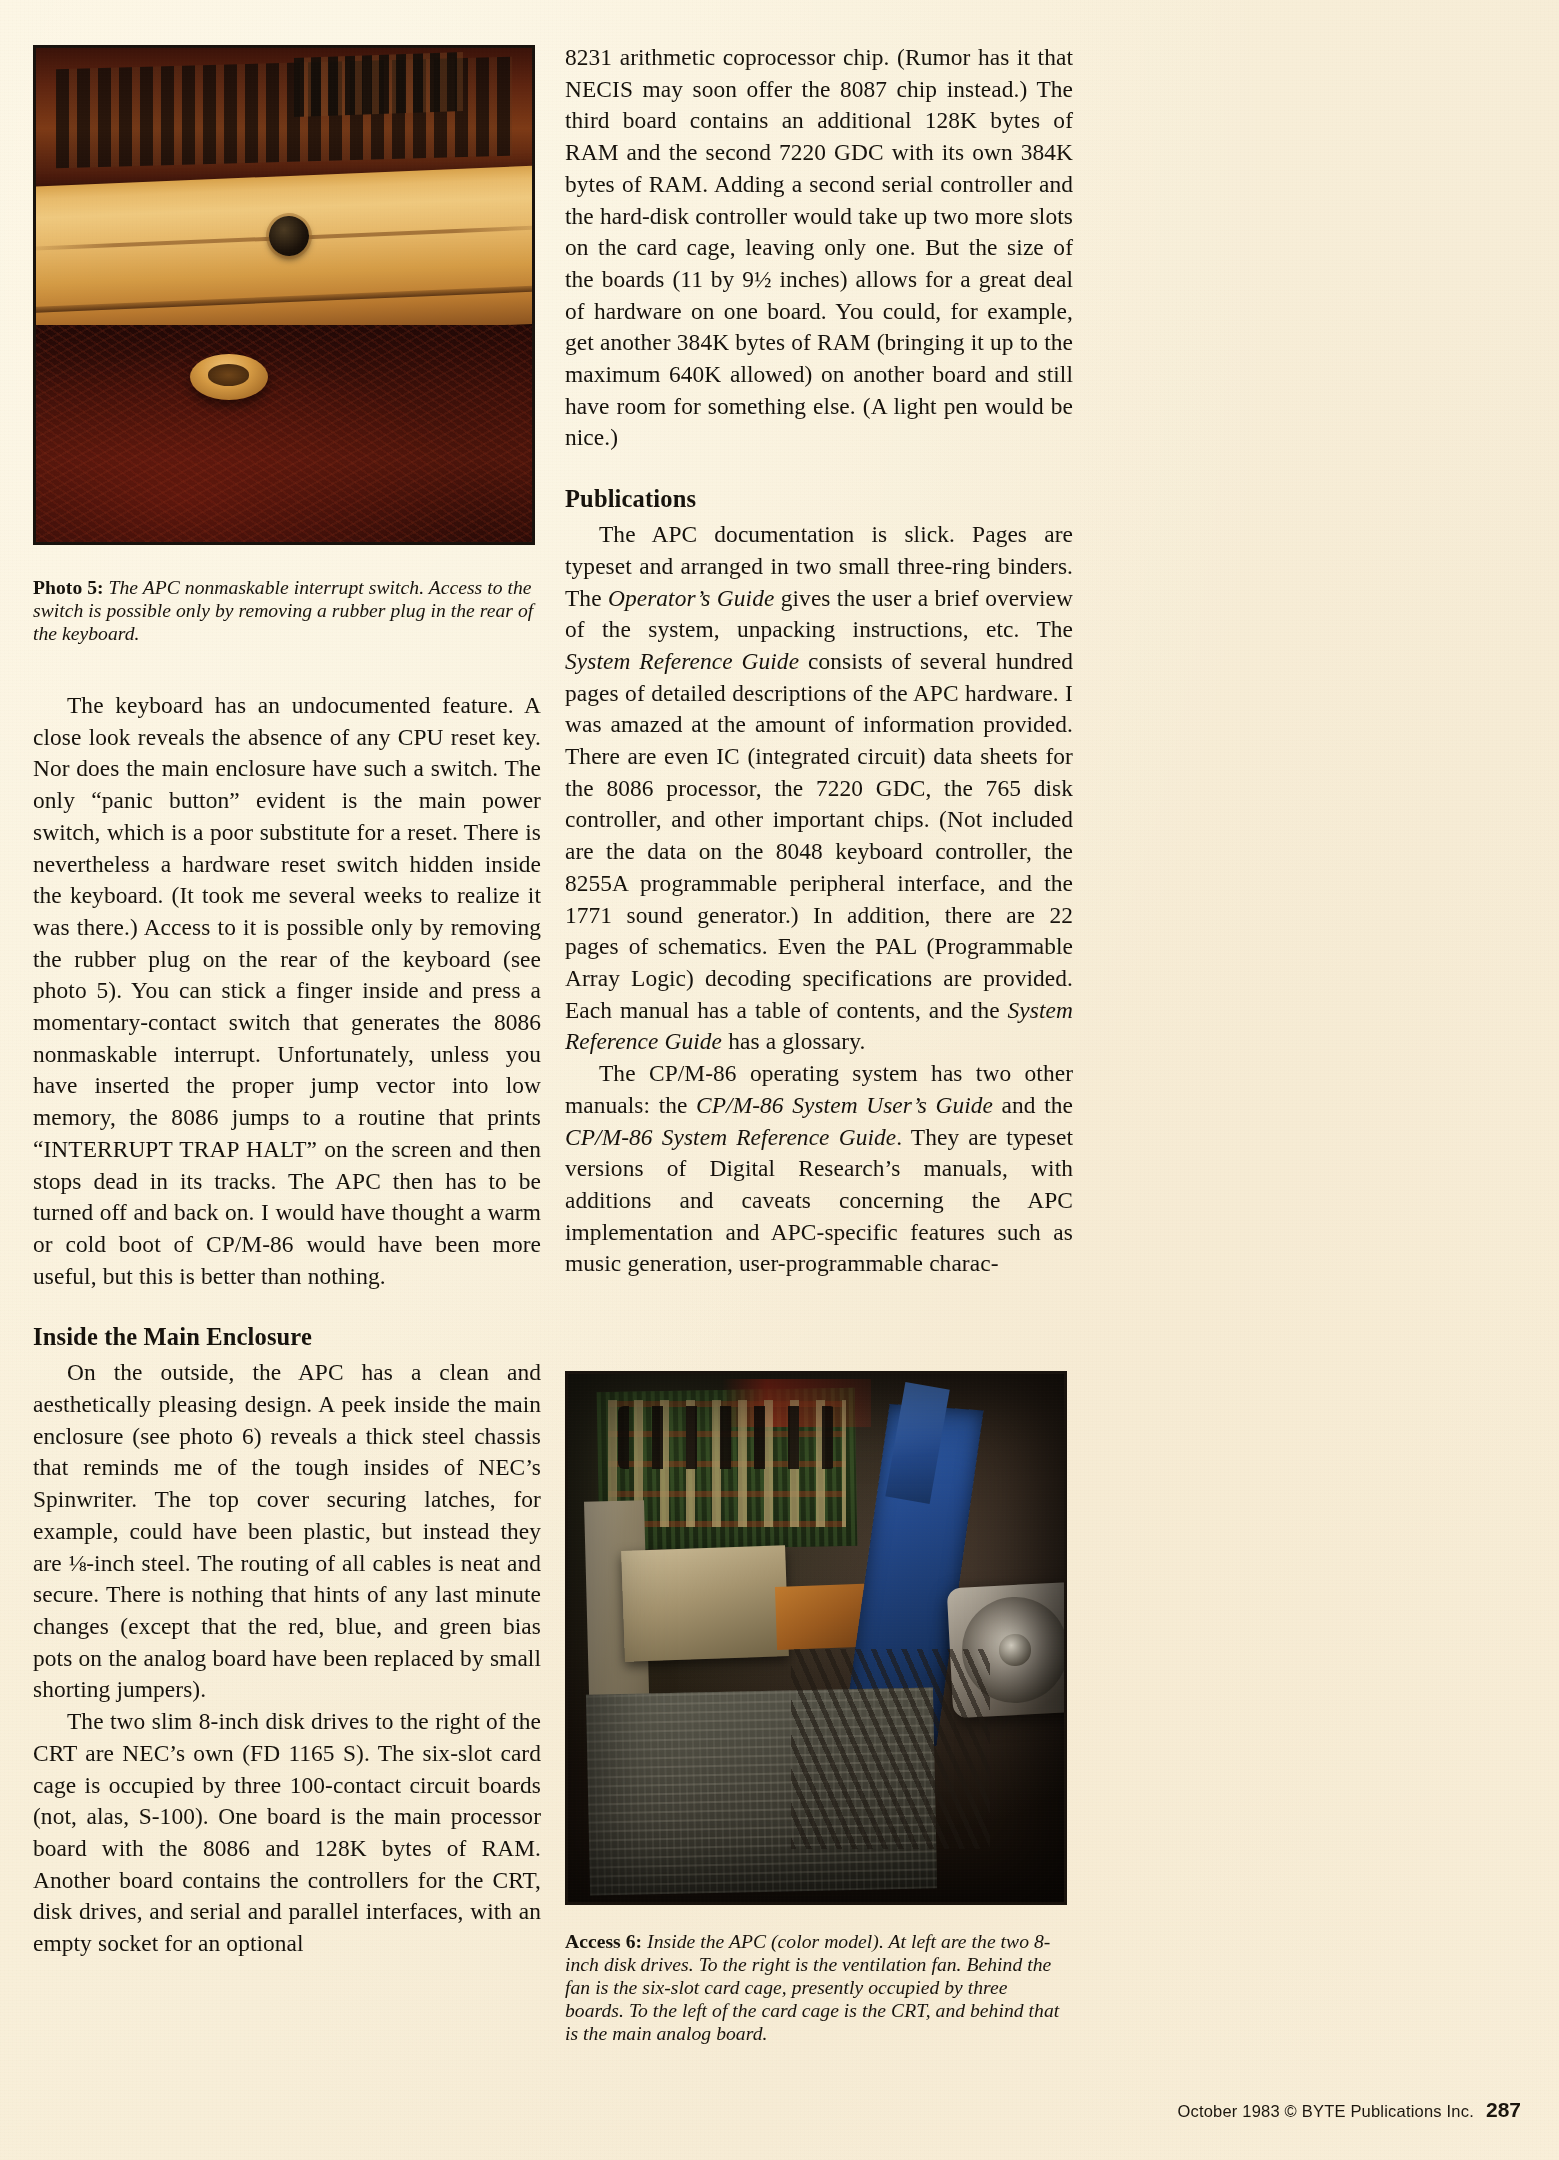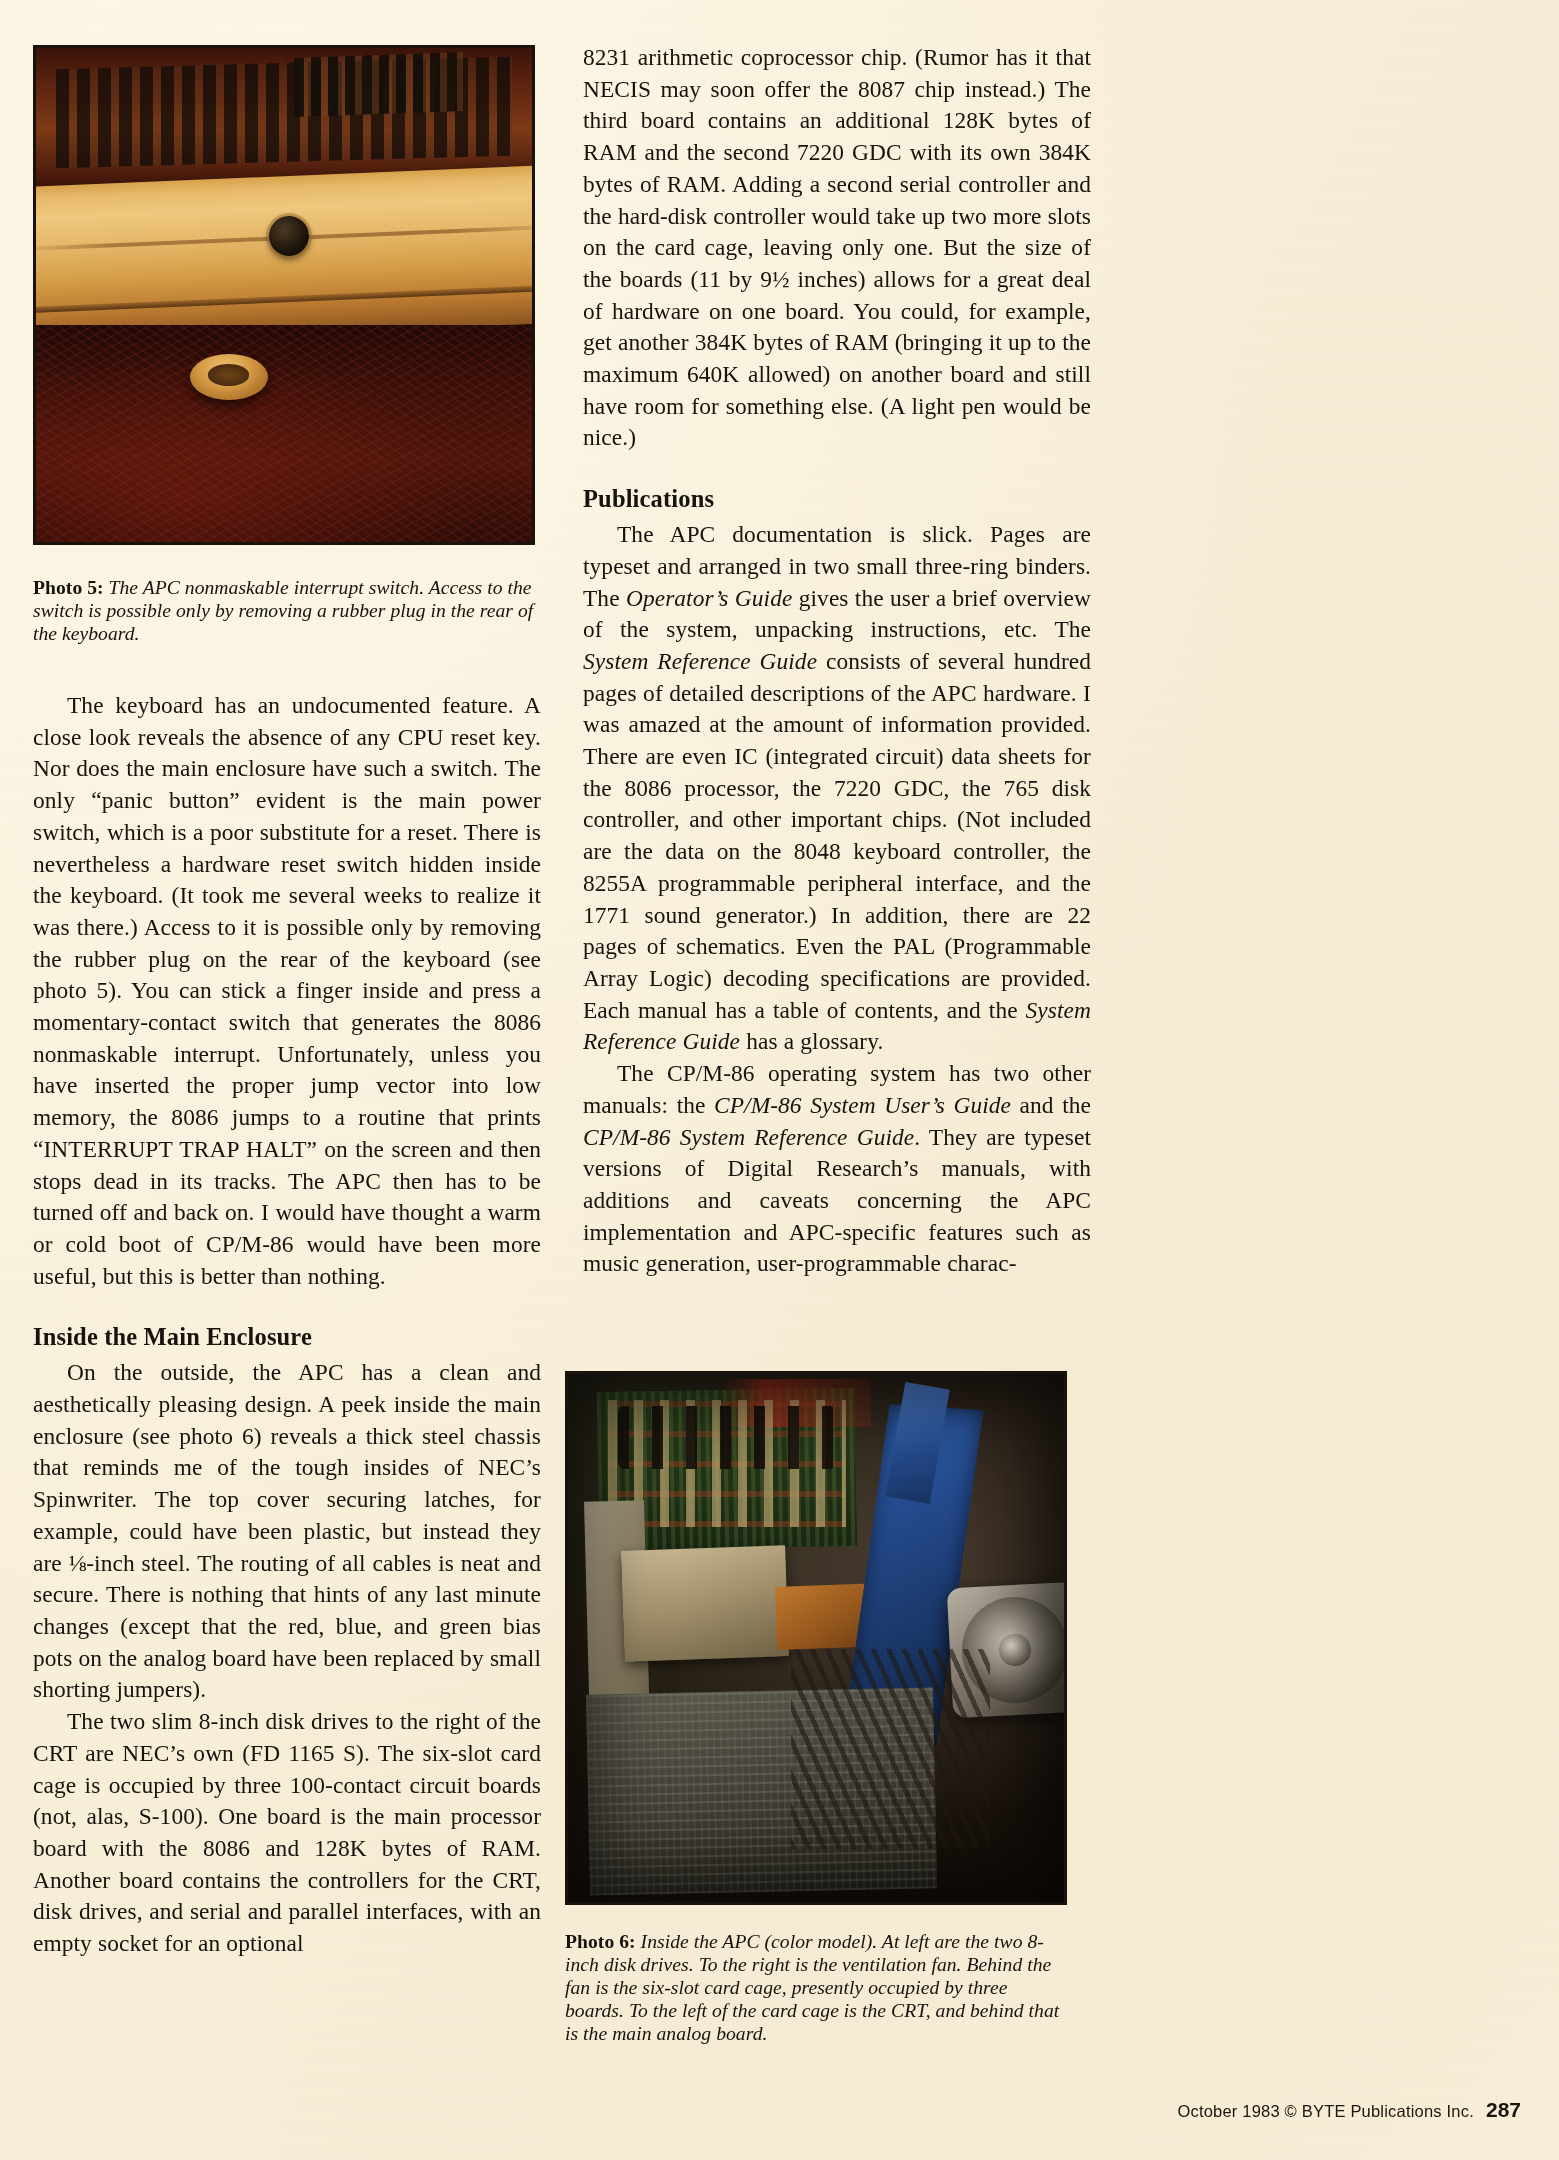--- a/index.html
+++ b/index.html
@@ -37,21 +37,21 @@
       repeating-linear-gradient(0deg, rgba(150,130,95,0.05) 0px, rgba(150,130,95,0.05) 1px, rgba(255,255,255,0) 1px, rgba(255,255,255,0) 3px),
       repeating-linear-gradient(90deg, rgba(150,130,95,0.04) 0px, rgba(150,130,95,0.04) 1px, rgba(255,255,255,0) 1px, rgba(255,255,255,0) 4px);
   }
 
   .col {
     position: absolute;
     top: 42px;
     width: 508px;
   }
   .col-left  { left: 33px; }
-  .col-right { left: 583px; }
+  .col-right { left: 565px; }
 
   p.body {
     margin: 0;
     font-size: 23.4px;
     line-height: 31.7px;
     text-align: justify;
     text-indent: 34px;
     letter-spacing: 0.08px;
     word-spacing: 0.2px;
     -webkit-font-smoothing: antialiased;
@@ -348,21 +348,21 @@
     <div class="p6-copper"></div>
     <div class="p6-blue"></div>
     <div class="p6-blue2"></div>
     <div class="p6-fan"></div>
     <div class="p6-lowerboard"></div>
     <div class="p6-cables"></div>
     <div class="p6-vign"></div>
   </div>
 
   <div class="caption cap6">
-    <b>Photo 6:</b><span> Inside the APC (color model). At left are the two 8-inch disk drives. To the right is the ventilation fan. Behind the fan is the six-slot card cage, presently occupied by three boards. To the left of the card cage is the CRT, and behind that is the main analog board.</span>
+    <b>Access 6:</b><span> Inside the APC (color model). At left are the two 8-inch disk drives. To the right is the ventilation fan. Behind the fan is the six-slot card cage, presently occupied by three boards. To the left of the card cage is the CRT, and behind that is the main analog board.</span>
   </div>
 
   <div class="footer">
     <span>October 1983 © BYTE Publications Inc.</span><span class="pg">287</span>
   </div>
 
   <div class="grain"></div>
 </div>
 
 </body></html>

